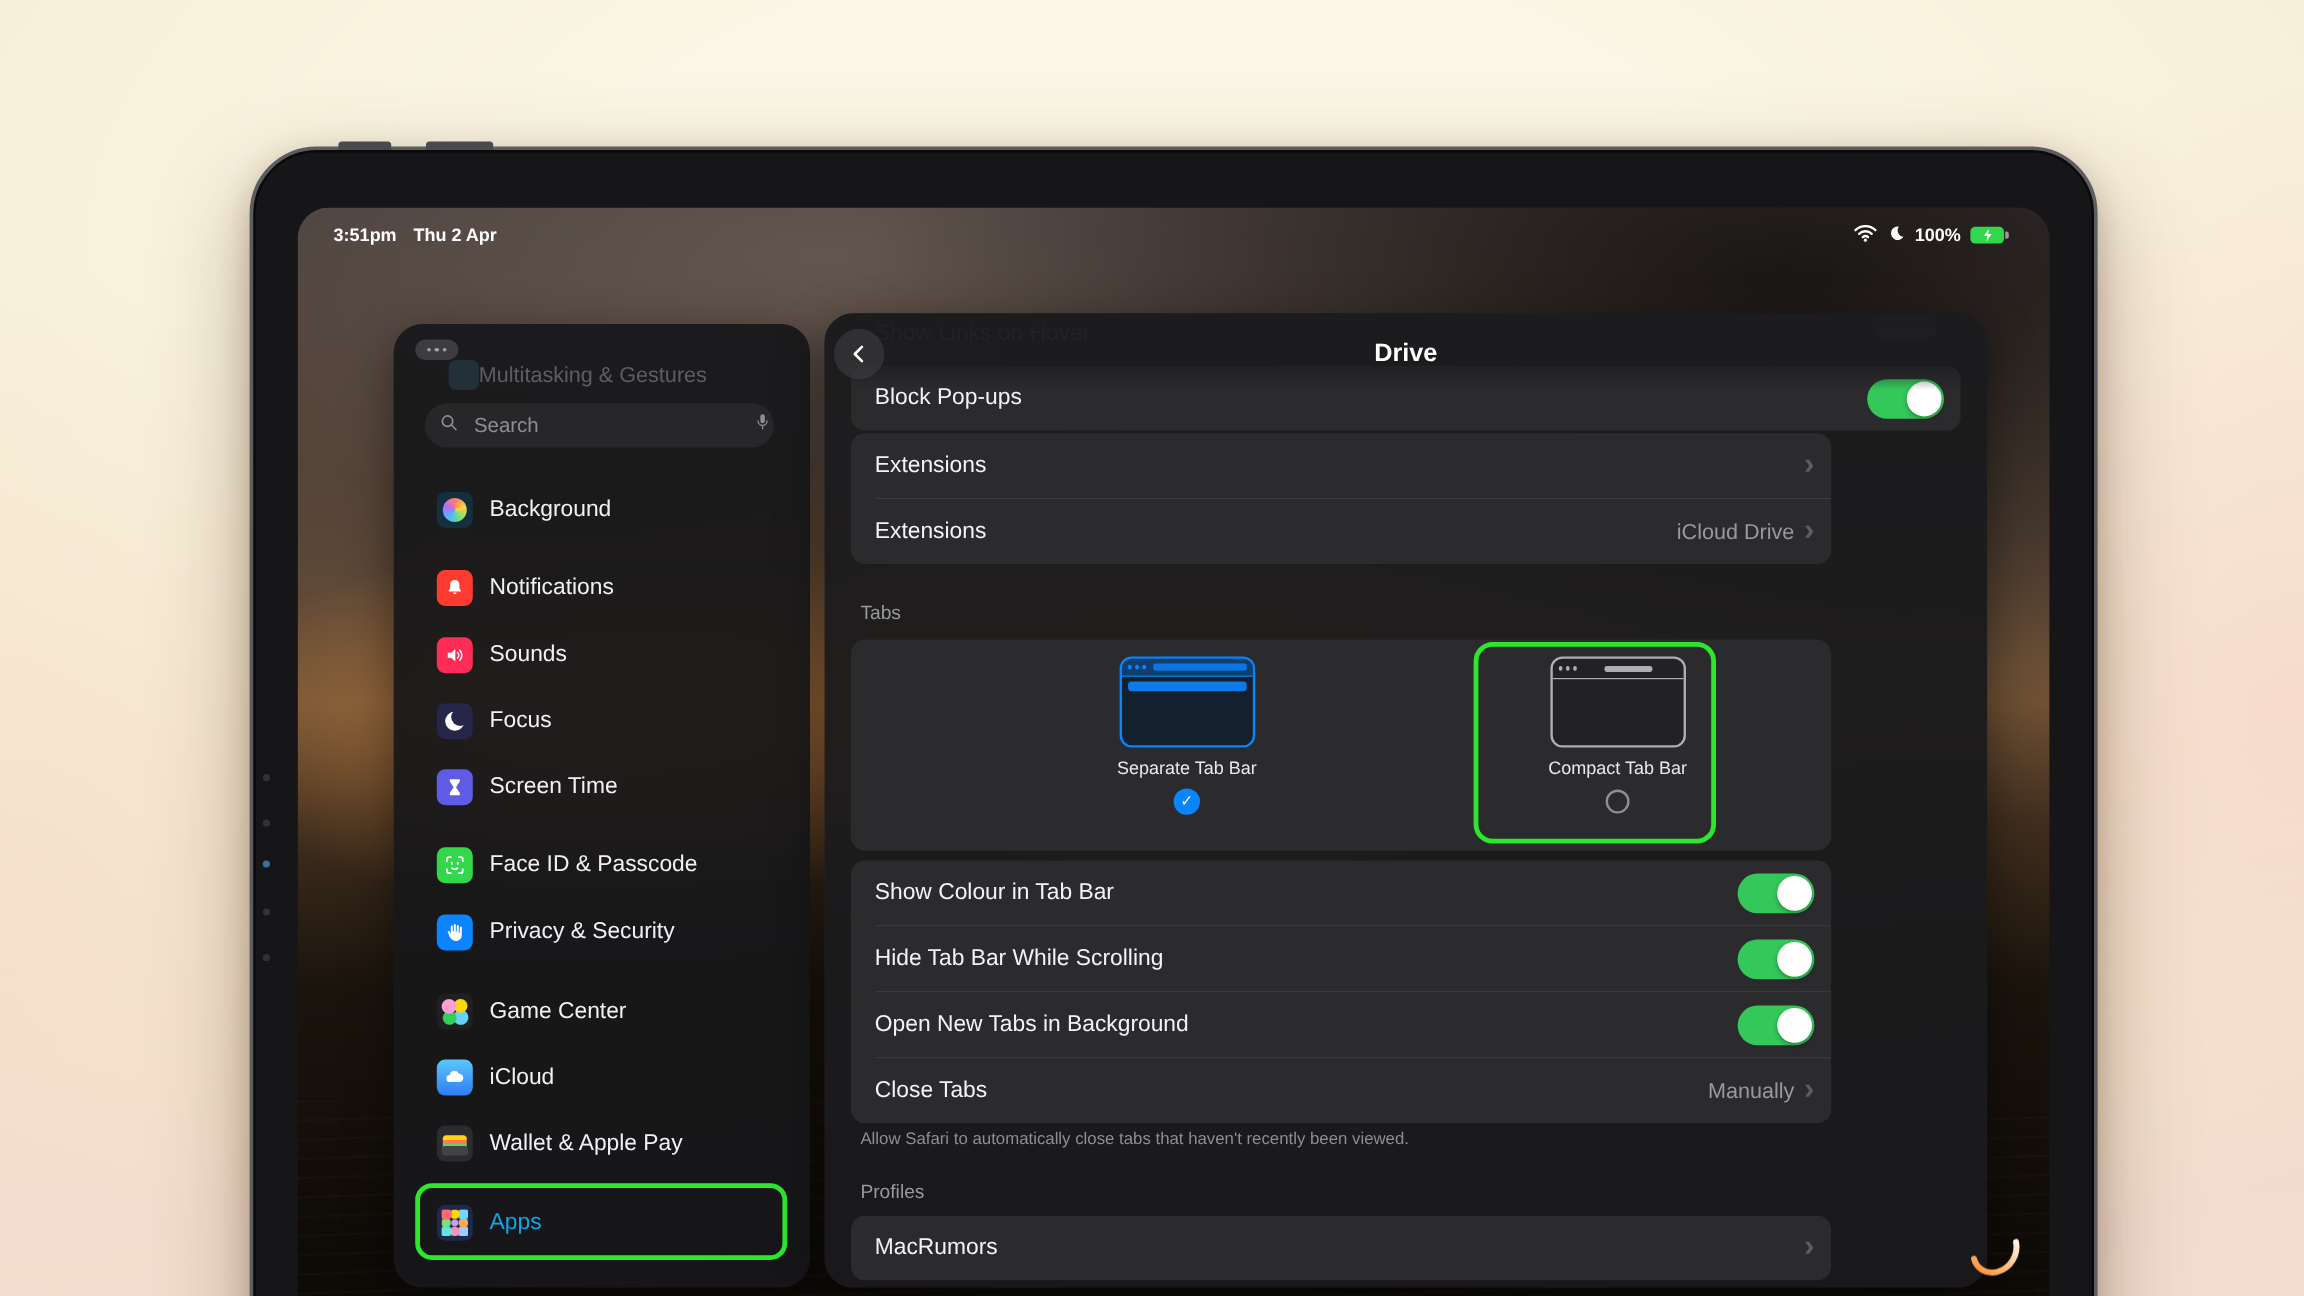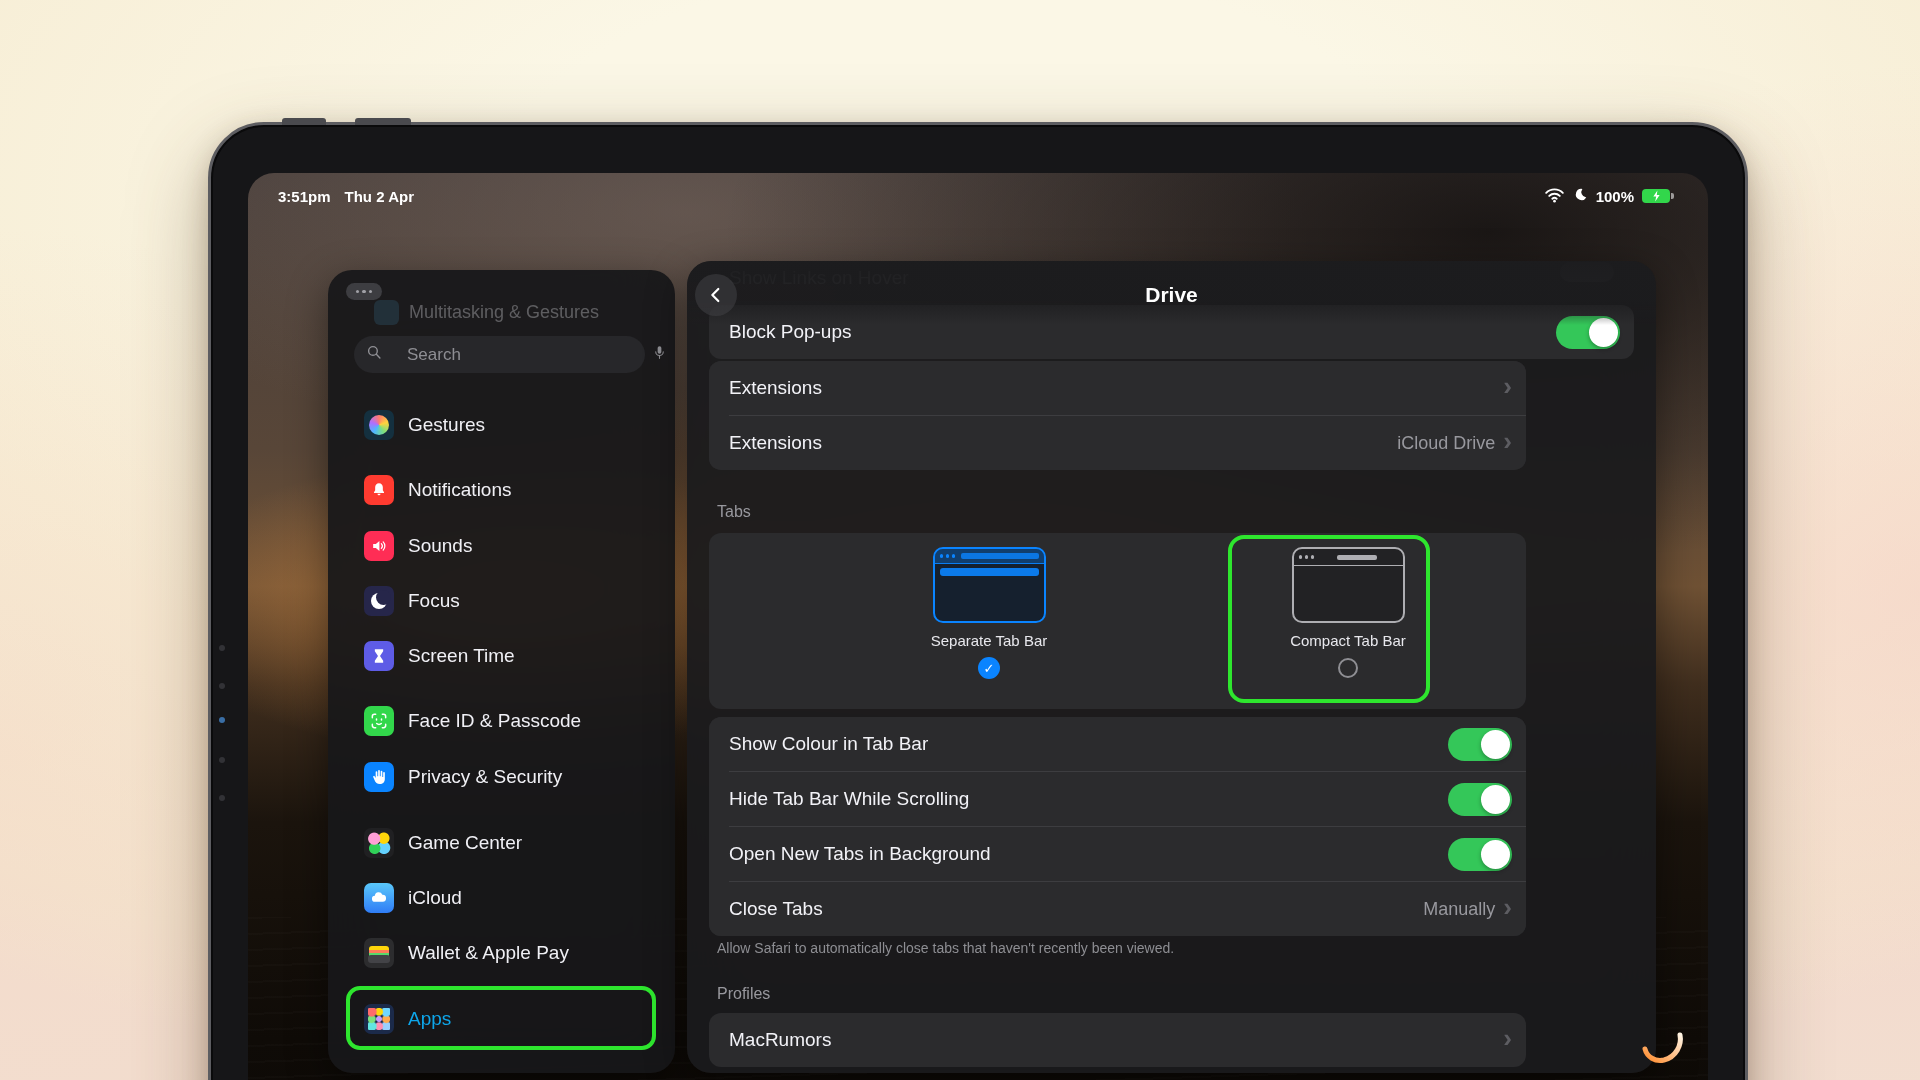--- a/index.html
+++ b/index.html
@@ -56,27 +56,27 @@
   .panel { position:absolute; border-radius:24px; backdrop-filter:blur(28px) saturate(1.1); }
   .sidebar { left:80px; top:97px; width:347px; height:803px;
     background:rgba(23,23,25,.94); box-shadow:0 12px 40px rgba(0,0,0,.45); overflow:hidden; }
   .content { left:439px; top:88px; width:969px; height:812px;
     background:rgba(26,26,28,.95); box-shadow:0 12px 40px rgba(0,0,0,.45); overflow:hidden; }
 
   
   .win-dots { position:absolute; left:18px; top:13px; width:36px; height:17px; border-radius:9px;
     background:#3d3d41; display:flex; align-items:center; justify-content:center; gap:3px; }
   .win-dots i { width:3.5px; height:3.5px; border-radius:50%; background:#a0a0a6; }
-  .hidden-item { position:absolute; left:46px; top:30px; display:flex; align-items:center; gap:10px;
+  .hidden-item { position:absolute; left:46px; top:30px; display:flex; align-items:center; 
     opacity:.42; }
   .hidden-item .ph-ic { width:25px; height:25px; border-radius:6px; background:#2d4f63; }
   .hidden-item span { color:#b9b9bf; font-size:18px; }
 
   .search { position:absolute; left:26px; top:66px; width:291px; height:37px; border-radius:19px;
-    background:#27272a; display:flex; align-items:center; padding:12px 12px; gap:24px; }
+    background:#27272a; display:flex; align-items:center; padding:12px 12px; gap:12px; }
   .search input { flex:1; background:transparent; border:none; outline:none;
     color:#e8e8ed; font-size:17px; font-family:inherit; }
   .search input::placeholder { color:#8e8e93; }
 
   .side-item { position:absolute; left:0; width:100%; height:44px; display:flex;
     align-items:center; padding-left:36px; gap:14px; cursor:default; }
   .side-item span.lbl { color:#f0f0f5; font-size:19px; }
   .side-item.sel span.lbl { color:#0ea5e9; }
 
   .ic { width:30px; height:30px; border-radius:7px; display:flex; align-items:center; justify-content:center; flex:0 0 auto; }
@@ -250,21 +250,21 @@
             <path d="M6 11a6 6 0 0 0 12 0" stroke="#8e8e93" stroke-width="1.8" fill="none" stroke-linecap="round"></path>
             <line x1="12" y1="17.5" x2="12" y2="21.5" stroke="#8e8e93" stroke-width="1.8" stroke-linecap="round"></line>
           </svg>
         </span>
       </div>
 
       <div class="side-item" style="top:133px">
         <span class="ic ic-wallpaper">
             <span class="pinwheel"></span>
           </span>
-        <span class="lbl">Gestures</span>
+        <span class="lbl">Background</span>
       </div>
 
       <div class="side-item" style="top:198px">
         <span class="ic ic-notifications">
           <svg viewBox="0 0 24 24">
               <path fill="#fff" d="M12 4c-2.8 0-4.6 2-4.6 4.8v3.4L6 14.6v.9h12v-.9l-1.4-2.4V8.8C16.6 6 14.8 4 12 4zm-1.8 12.4a1.8 1.8 0 0 0 3.6 0z"></path>
             </svg>
         </span>
         <span class="lbl">Notifications</span>
       </div>

